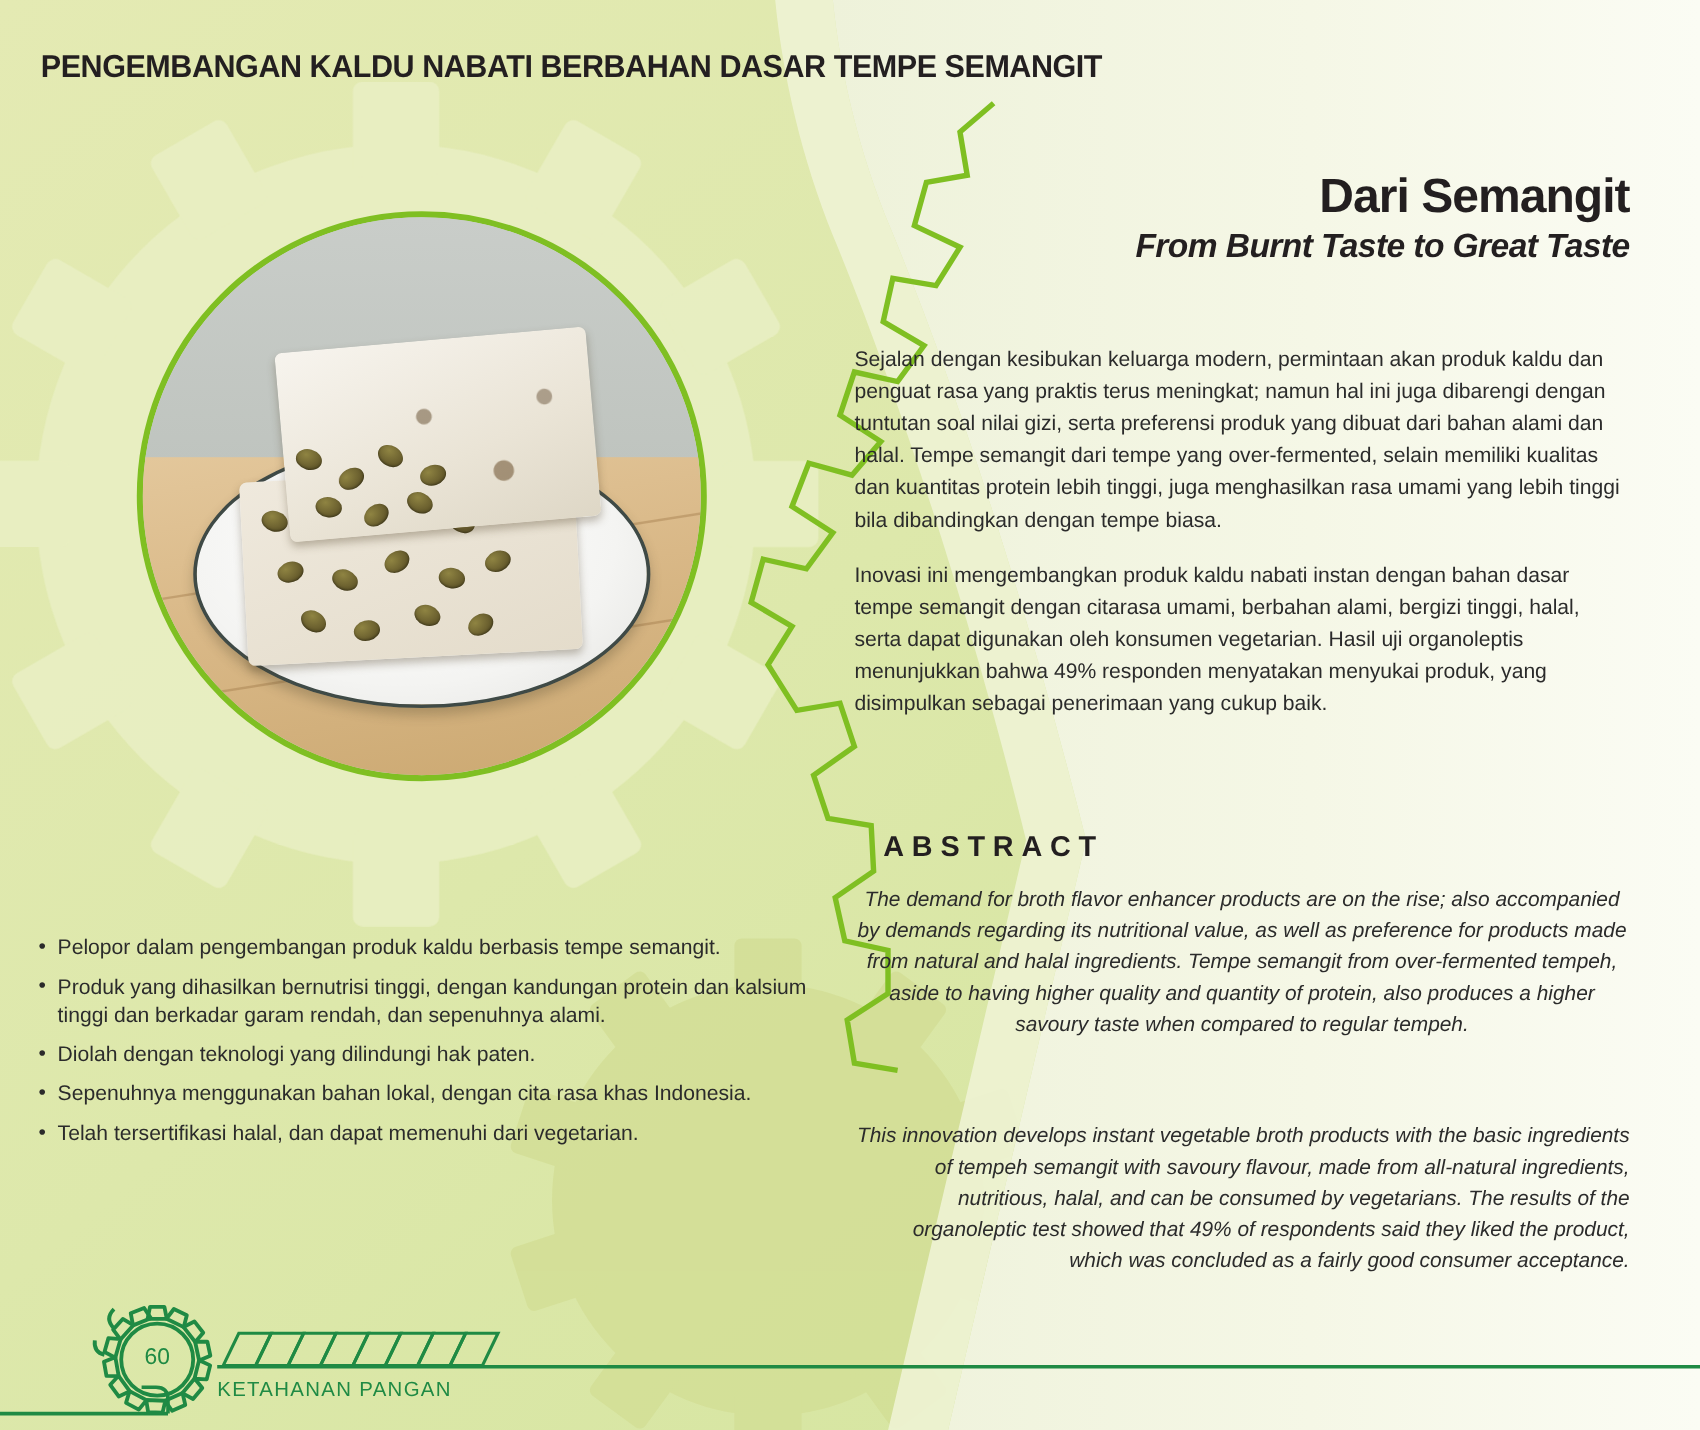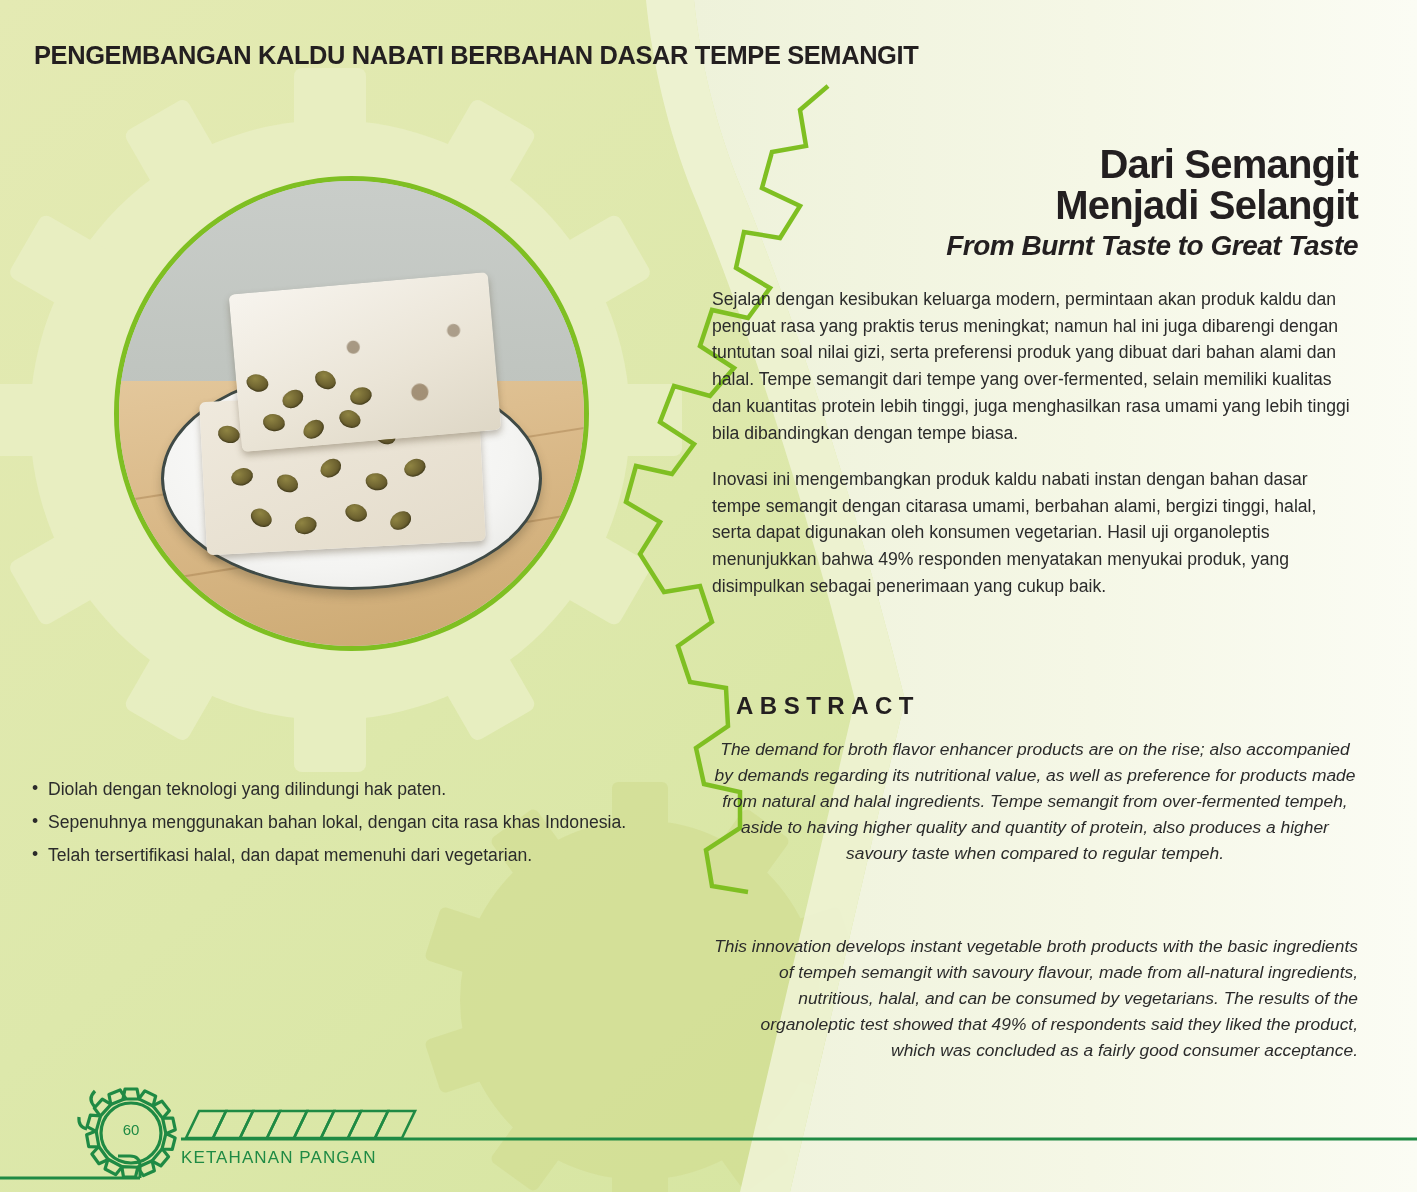--- a/index.html
+++ b/index.html
@@ -241,21 +241,21 @@
     font-size: 17px;
     letter-spacing: 1.1px;
     color: #1f8a44;
   }
   .page-num {
     position: absolute;
     left: 108px;
     top: 1121px;
     width: 46px;
     text-align: center;
-    font-size: 15px;
+    font-size: 19px;
     color: #1f8a44;
   }
 </style>
 </head>
 <body>
 
 <div id="poster">
 
   <svg class="bg-svg" viewBox="0 0 1417 1192" preserveAspectRatio="none">
     <defs>
@@ -409,35 +409,36 @@
           <div class="bean" style="left:38%; top:80%; transform:rotate(28deg);"></div>
         </div>
       </div>
     </div>
   </div>
 
   <div class="right-col">
 
     <div class="title-block">
       <div class="title-id">Dari Semangit</div>
-      <div class="title-id">Menjadi Selangit</div>
       <div class="title-en">From Burnt Taste to Great Taste</div>
     </div>
 
     <div class="body-par par-1">Sejalan dengan kesibukan keluarga modern, permintaan akan produk kaldu dan penguat rasa yang praktis terus meningkat; namun hal ini juga dibarengi dengan tuntutan soal nilai gizi, serta preferensi produk yang dibuat dari bahan alami dan halal. Tempe semangit dari tempe yang over-fermented, selain memiliki kualitas dan kuantitas protein lebih tinggi, juga menghasilkan rasa umami yang lebih tinggi bila dibandingkan dengan tempe biasa.</div>
     <div class="body-par par-2">Inovasi ini mengembangkan produk kaldu nabati instan dengan bahan dasar tempe semangit dengan citarasa umami, berbahan alami, bergizi tinggi, halal, serta dapat digunakan oleh konsumen vegetarian. Hasil uji organoleptis menunjukkan bahwa 49% responden menyatakan menyukai produk, yang disimpulkan sebagai penerimaan yang cukup baik.</div>
 
     <div class="section-head abstract-head">ABSTRACT</div>
 
     <div class="abs-par abs-1">The demand for broth flavor enhancer products are on the rise; also accompanied by demands regarding its nutritional value, as well as preference for products made from natural and halal ingredients. Tempe semangit from over-fermented tempeh, aside to having higher quality and quantity of protein, also produces a higher savoury taste when compared to regular tempeh.</div>
     <div class="abs-par abs-2">This innovation develops instant vegetable broth products with the basic ingredients of tempeh semangit with savoury flavour, made from all-natural ingredients, nutritious, halal, and can be consumed by vegetarians. The results of the organoleptic test showed that 49% of respondents said they liked the product, which was concluded as a fairly good consumer acceptance.</div>
   </div>
 
   <div class="adv-block">
     <ul class="adv-list">
+      <li>Pelopor dalam pengembangan produk kaldu berbasis tempe semangit.</li>
+      <li>Produk yang dihasilkan bernutrisi tinggi, dengan kandungan protein dan kalsium tinggi dan berkadar garam rendah, dan sepenuhnya alami.</li>
       <li>Diolah dengan teknologi yang dilindungi hak paten.</li>
       <li>Sepenuhnya menggunakan bahan lokal, dengan cita rasa khas Indonesia.</li>
       <li>Telah tersertifikasi halal, dan dapat memenuhi dari vegetarian.</li>
     </ul>
   </div>
 
   <div class="page-num">60</div>
   <div class="footer-cat">KETAHANAN PANGAN</div>
 
 </div>

